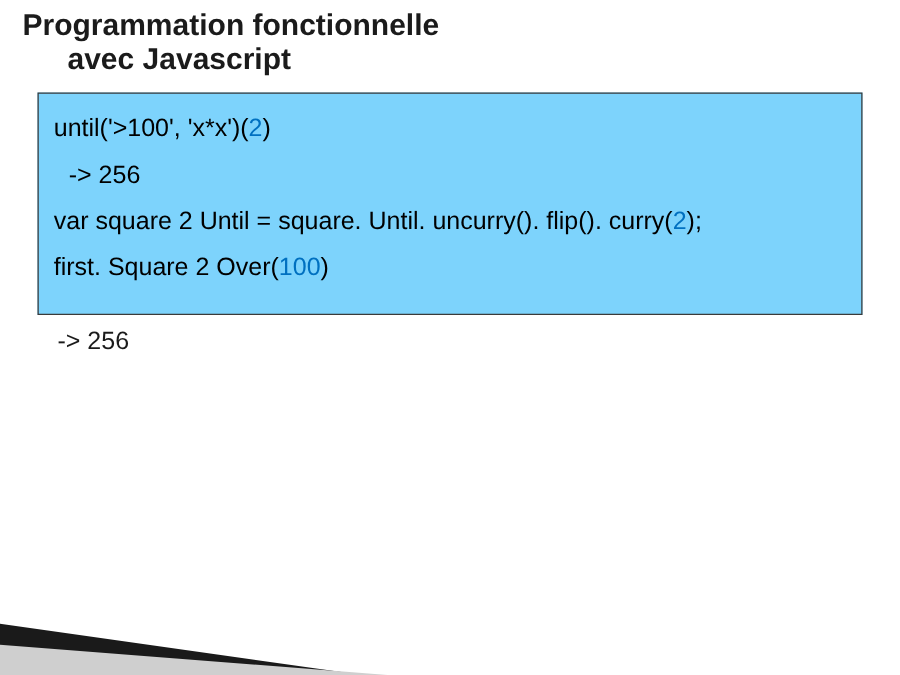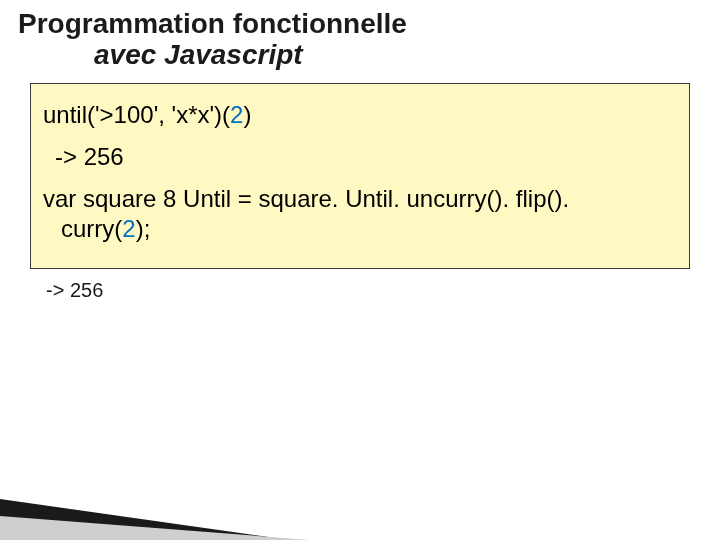--- a/index.html
+++ b/index.html
@@ -6,37 +6,36 @@
   body {
     width: 720px;
     height: 540px;
     background: #fff;
     font-family: Arial, Helvetica, sans-serif;
     position: relative;
     overflow: hidden;
   }
   .title {
     padding: 8px 0 0 18px;
-    font-size: 28px;
+    font-size: 24px;
     font-weight: bold;
     color: #1b1b1b;
     line-height: 1.12;
   }
   .title .line2 {
     display: block;
-    margin-left: 76px;
-    font-style: italic;
+    margin-left: 36px;
   }
   .codebox {
     margin: 12px 30px 0 30px;
     border: 1px solid #3a3a3a;
-    background: #fef9c3;
+    background: #7dd3fc;
     padding: 10px 26px 12px 8px;
     font-family: Arial, Helvetica, sans-serif;
-    font-size: 24px;
+    font-size: 20px;
     color: #000;
     line-height: 1.25;
   }
   .codebox p {
     margin: 6px 0 12px 4px;
     text-indent: -18px;
     padding-left: 18px;
   }
   .codebox p.indent {
     margin-left: 16px;
@@ -80,21 +79,24 @@
   <span>Programmation fonctionnelle</span>
   <span class="line2">avec Javascript</span>
 </div>
 
 <div class="codebox">
   <p>
     <span>until('&gt;100', 'x*x')(</span><span class="blue">2</span><span>)</span>
   </p>
   <p class="indent">-&gt; 256</p>
   <p>
-    <span>var square 8 Until = square. Until. uncurry(). flip(). curry(</span><span class="blue">2</span><span>);</span>
+    <span>var square 2 Until = square. Until. uncurry(). flip(). curry(</span><span class="blue">2</span><span>);</span>
+  </p>
+  <p>
+    <span>first. Square 2 Over(</span><span class="blue">100</span><span>)</span>
   </p>
 </div>
 
 <div class="result-out">-&gt; 256</div>
 
 <div class="wedge">
   <div class="dark"></div>
   <div class="light"></div>
 </div>
 

